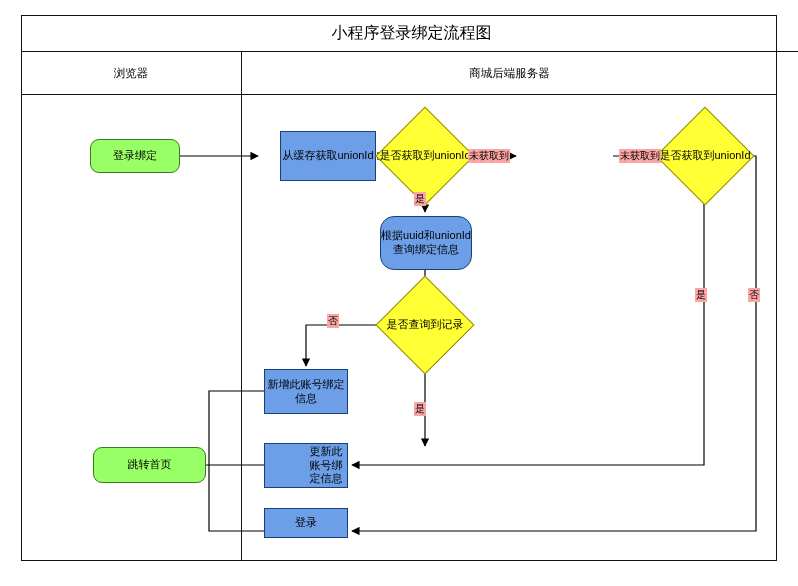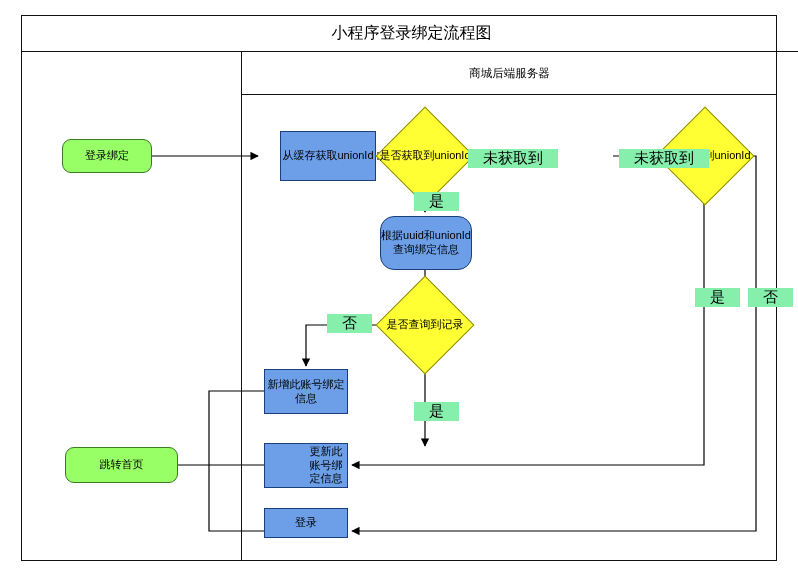--- a/index.html
+++ b/index.html
@@ -86,20 +86,21 @@
     color: #000;
   }
   .node.rect {
     background: #6c9fe8;
     border: 1.2px solid #1a3f7a;
   }
   .node.terminal {
     background: #99ff66;
     border: 1.2px solid #3a7a22;
     border-radius: 9px;
+    margin-left: 28px;
   }
   .diamond-wrap {
     position: absolute;
   }
   .diamond-shape {
     position: absolute;
     left: 0; top: 0;
     width: 100%; height: 100%;
     background: #ffff33;
     border: 1.2px solid #8a8a12;
@@ -115,35 +116,36 @@
     display: flex;
     align-items: center;
     justify-content: center;
     text-align: center;
     font-size: 11px;
     line-height: 1.2;
     z-index: 3;
   }
   .edge-label {
     position: absolute;
-    font-size: 15px;
+    font-size: 10px;
     color: #000;
-    background: #86efac;
-    padding: 0 15px;
+    background: #fca5a5;
+    padding: 0 1px;
     white-space: nowrap;
     z-index: 4;
   }
 </style>
 </head>
 <body>
 
 <div id="canvas">
 
   <div class="frame"></div>
   <div class="title-row">小程序登录绑定流程图</div>
+  <div class="lane-head browser">浏览器</div>
   <div class="lane-head server">商城后端服务器</div>
   <div class="lane-divider"></div>
 
   <svg class="edges" viewBox="0 0 798 586">
     <defs>
       <marker id="arrow" viewBox="0 0 10 10" refX="9" refY="5" markerWidth="7" markerHeight="7" orient="auto-start-reverse">
         <path d="M 0 0 L 10 5 L 0 10 z" fill="#000000"></path>
       </marker>
     </defs>
     <g stroke="#000000" stroke-width="1.2" fill="none">

